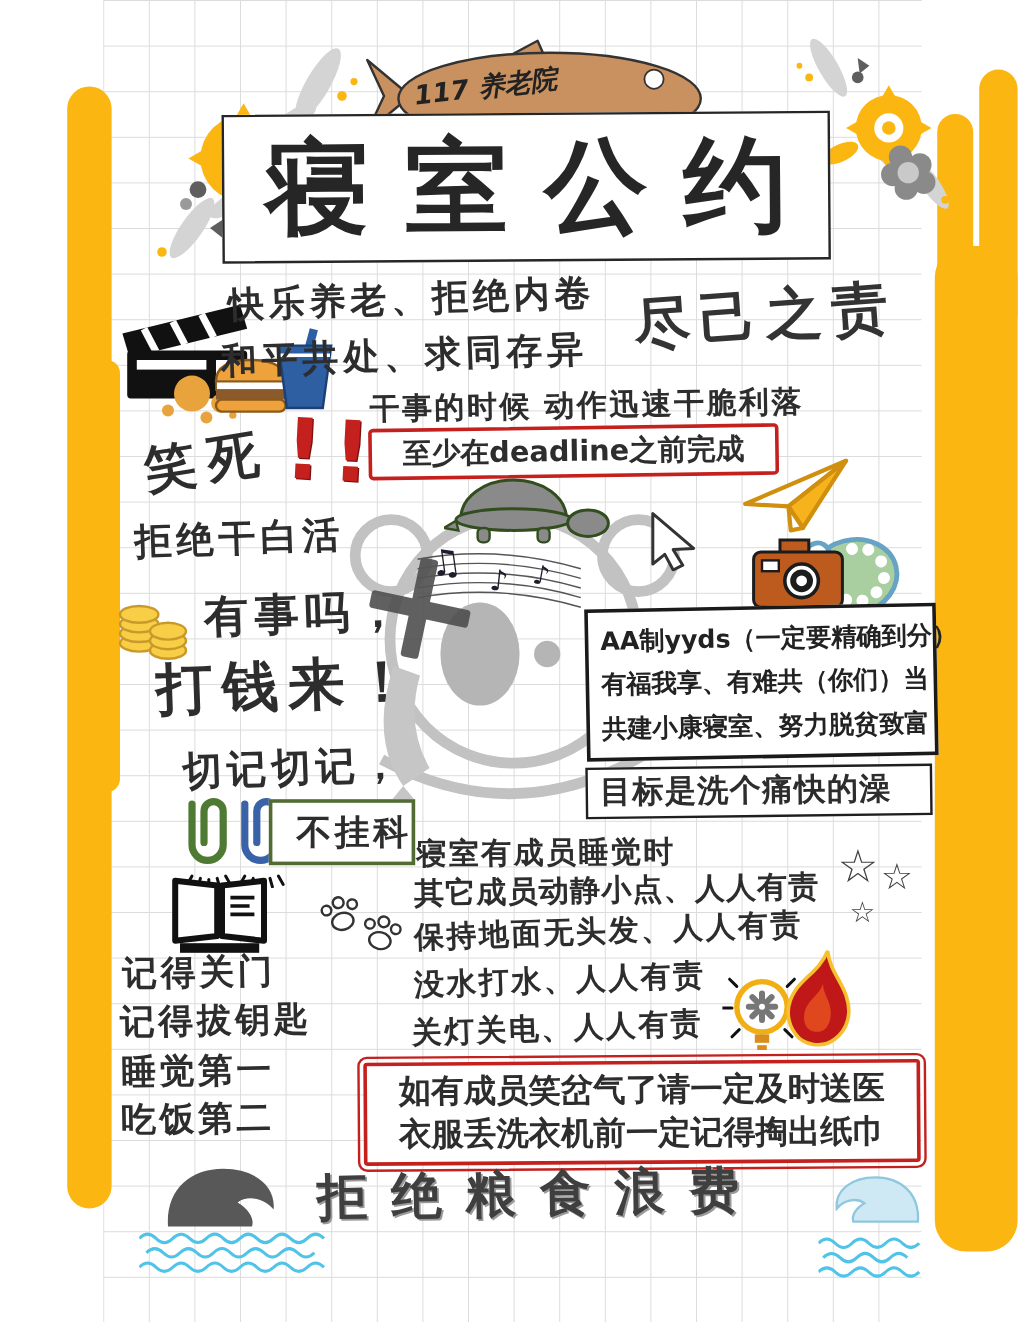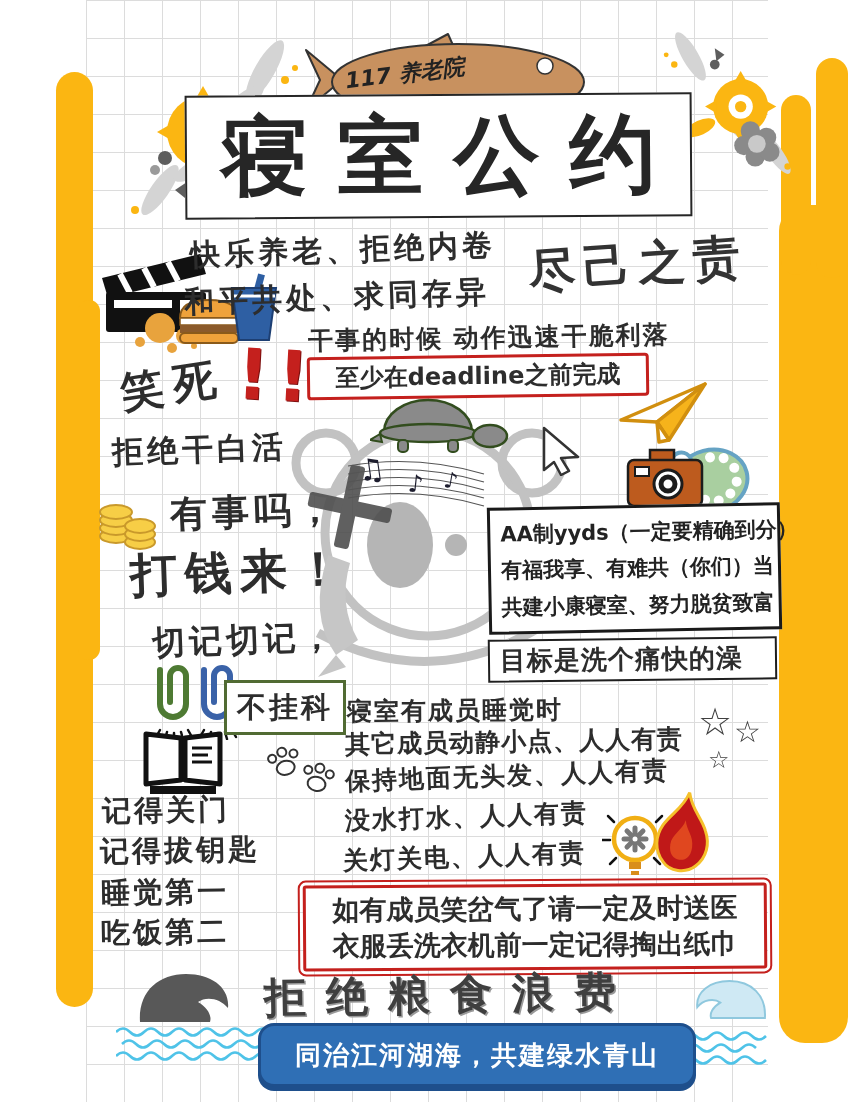--- a/index.html
+++ b/index.html
@@ -19,22 +19,22 @@
              transform:rotate(-0.4deg);display:flex;align-items:center;justify-content:center;}
   #title-box .t{font-size:86px;font-weight:bold;color:#262626;letter-spacing:30px;text-indent:30px;}
   #deadline-box{left:307px;top:355px;width:336px;height:37px;background:#fff;border:3px solid #C4201D;
                 border-radius:4px;transform:rotate(-0.8deg);display:flex;align-items:center;justify-content:center;}
   #aa-box{left:488px;top:505px;width:293px;height:127px;background:#fff;border:3px solid #1a1a1a;
           transform:rotate(-1.1deg);padding:6px 10px;box-sizing:border-box;
           display:flex;flex-direction:column;justify-content:space-around;}
   #aa-box .l{font-size:21px;font-weight:bold;color:#222;white-space:nowrap;}
   #shower-box{left:488px;top:638px;width:289px;height:43px;background:#fff;border:2px solid #1f1f1f;
               transform:rotate(-0.7deg);display:flex;align-items:center;padding-left:10px;box-sizing:border-box;}
-  #nofail-box{left:224px;top:680px;width:116px;height:49px;background:#fff;border:3.5px solid #516B33;
-              display:flex;align-items:center;justify-content:center;}
+  #nofail-box{left:224px;top:666px;width:116px;height:49px;background:#fff;border:3.5px solid #516B33;
+              display:flex;align-items:center;justify-content:flex-end;}
   #warning-box{left:303px;top:884px;width:458px;height:80px;background:#fff;border:3px solid #C4201D;
                outline:2px solid #C4201D;outline-offset:3px;border-radius:3px;transform:rotate(-0.4deg);
                display:flex;flex-direction:column;justify-content:space-evenly;align-items:center;}
   #banner{left:258px;top:1023px;width:432px;height:58px;background:#2F6FB5;border:3px solid #1E4F8C;
           border-radius:16px;box-shadow:0 4px 0 #1E4F8C;display:flex;align-items:center;justify-content:center;}
   #banner .t{color:#fff;font-size:26px;font-weight:bold;letter-spacing:2px;}
   .star{color:#3f3f3f;font-weight:bold;}
   .note{color:#1d1d2e;font-weight:bold;}
 </style>
 </head>
@@ -370,17 +370,14 @@
   <svg class="abs" style="left:682px;top:1030px;" width="88" height="40" viewBox="0 0 88 40">
     <g stroke="#4FC3E8" stroke-width="2.5" fill="none">
       <path d="M0 6 q7 -7 14 0 t14 0 t14 0 t14 0 t14 0 t14 0"></path>
       <path d="M4 18 q7 -7 14 0 t14 0 t14 0 t14 0 t14 0"></path>
       <path d="M0 30 q7 -7 14 0 t14 0 t14 0 t14 0 t14 0 t14 0"></path>
     </g>
   </svg>
 
   <div class="abs txt" style="left:264px;top:972px;font-size:42px;letter-spacing:20px;color:#3f3f3f;transform:rotate(-1deg);text-shadow:1.5px 1.5px 0 #9a9a9a;">拒绝粮食浪费</div>
 
-  <div id="banner" class="abs">
-    <span class="t">同治江河湖海，共建绿水青山</span>
-  </div>
 
 </div>
 
 </body></html>

